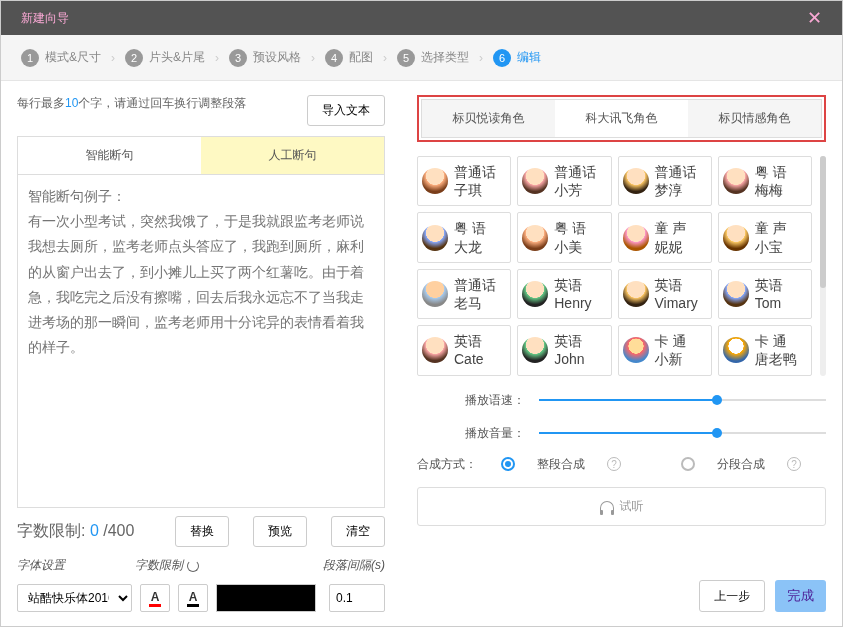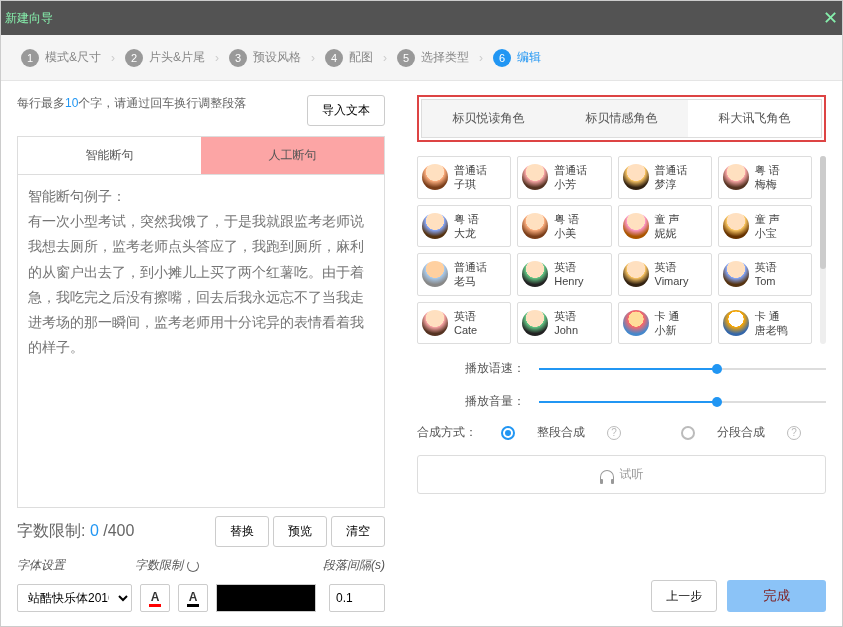--- a/index.html
+++ b/index.html
@@ -1,39 +1,39 @@
 <!DOCTYPE html>
 <html><head>
 <meta charset="utf-8">
 <style>
 * { box-sizing: border-box; margin: 0; padding: 0; }
 body { font-family: "Microsoft YaHei", sans-serif; font-size: 12px; background: #fff; color: #333; }
 .dialog { width: 843px; height: 627px; border: 1px solid #ccc; display: flex; flex-direction: column; }
-.titlebar { background: #535353; color: #86efac; height: 34px; display: flex; align-items: center; padding: 0 4px; justify-content: space-between; }
+.titlebar { background: #535353; color: #f9a8d4; height: 34px; display: flex; align-items: center; padding: 0 20px; justify-content: space-between; }
 .titlebar .close { font-size: 18px; cursor: pointer; }
 .steps { background: #f5f5f5; height: 46px; display: flex; align-items: center; padding: 0 20px; gap: 4px; border-bottom: 1px solid #e5e5e5; }
 .step { display: flex; align-items: center; gap: 6px; color: #888; }
 .step.active { color: #2196f3; }
 .step-num { width: 18px; height: 18px; border-radius: 50%; background: #999; color: #fff; display: inline-flex; align-items: center; justify-content: center; font-size: 11px; }
 .step.active .step-num { background: #2196f3; }
 .step-arrow { color: #ccc; margin: 0 6px; }
 .body { flex: 1; display: flex; }
 .left { width: 400px; padding: 14px 16px; display: flex; flex-direction: column; }
 .left-head { display: flex; align-items: flex-start; justify-content: space-between; margin-bottom: 10px; }
 .left-head-text { color: #666; }
 .left-head-text .num { color: #2196f3; }
 .btn { border: 1px solid #ccc; background: #fff; padding: 6px 14px; border-radius: 3px; cursor: pointer; font-size: 12px; }
 .tabs-left { display: flex; border: 1px solid #ddd; }
 .tabs-left .tabl { flex: 1; text-align: center; padding: 10px 0; background: #fff; cursor: pointer; color: #555; }
-.tabs-left .tabl.inactive { background: #fca5a5; }
+.tabs-left .tabl.inactive { background: #fef9c3; }
 .textarea { border: 1px solid #ddd; border-top: none; flex: 1; padding: 10px; color: #bbb; line-height: 1.8; font-size: 14px; overflow: auto; font-family: Liberation Mono, monospace; resize: none; }
 .count-row { display: flex; align-items: center; justify-content: space-between; margin-top: 8px; }
 .count { color: #666; font-size: 16px; }
 .count .cur { color: #2196f3; }
-.count-row .btns { display: flex; gap: 4px; }
+.count-row .btns { display: flex; gap: 24px; }
 .settings-row { display: flex; align-items: center; margin-top: 10px; gap: 14px; font-style: italic; }
 .settings-row label { color: #555; display: flex; align-items: center; gap: 4px; }
 .controls-row { display: flex; align-items: center; margin-top: 10px; gap: 8px; }
 .select, .numinput { border: 1px solid #ccc; padding: 5px 6px; border-radius: 2px; background: #fff; font-size: 12px; height: 28px; }
 .select { width: 115px; }
 .color-btn { width: 30px; height: 28px; border: 1px solid #ccc; border-radius: 2px; display: inline-flex; align-items: center; justify-content: center; }
 .color-underline { display: inline-block; border-bottom: 3px solid red; font-weight: bold; padding: 0 2px; }
 .color-underline.black { border-bottom-color: #000; }
 .swatch { width: 100px; height: 28px; background: #000; border: 1px solid #ccc; }
 .numinput { width: 56px; }
@@ -41,42 +41,42 @@
 .right { flex: 1; padding: 14px 16px; display: flex; flex-direction: column; overflow: hidden; }
 .right-tabs-wrap { border: 2px solid #d44; padding: 2px; }
 .right-tabs { display: flex; border: 1px solid #ddd; }
 .right-tabs .rtab { flex: 1; text-align: center; padding: 10px 0; background: #f5f5f5; cursor: pointer; color: #555; }
 .right-tabs .rtab.active { background: #fff; }
 .voice-area { margin-top: 14px; display: flex; gap: 8px; }
 .voice-grid-wrap { flex: 1; }
 .voice-grid { display: grid; grid-template-columns: repeat(4, 1fr); gap: 6px; }
 .voice { border: 1px solid #ddd; border-radius: 2px; padding: 6px 4px; display: flex; align-items: center; gap: 6px; cursor: pointer; background: #fff; }
 .voice .avatar { width: 26px; height: 26px; border-radius: 50%; flex-shrink: 0; }
-.voice .labels { display: flex; flex-direction: column; line-height: 1.3; font-size: 11px; color: #444; }
+.voice .labels { display: flex; flex-direction: column; line-height: 1.3; font-size: 14px; color: #444; }
 .vscroll { width: 6px; background: #eee; border-radius: 3px; position: relative; }
 .vscroll::after { content: ""; position: absolute; top: 0; left: 0; width: 100%; height: 60%; background: #ccc; border-radius: 3px; }
 
 .slider-row { display: flex; align-items: center; margin-top: 16px; gap: 10px; margin-left: 48px; }
 .slider-row label { color: #555; width: 64px; }
 .slider { flex: 1; position: relative; height: 16px; }
 .slider-track { position: absolute; top: 7px; left: 0; right: 0; height: 2px; background: #ddd; }
 .slider-fill { position: absolute; top: 7px; left: 0; height: 2px; background: #2196f3; }
 .slider-thumb { position: absolute; top: 3px; width: 10px; height: 10px; border-radius: 50%; background: #2196f3; transform: translateX(-50%); }
 
 .radio-row { display: flex; align-items: center; margin-top: 14px; gap: 20px; }
 .radio-row label.title { color: #555; width: 64px; }
 .radio-opt { display: flex; align-items: center; gap: 22px; color: #555; }
 .radio { width: 14px; height: 14px; border: 2px solid #bbb; border-radius: 50%; display: inline-block; position: relative; }
 .radio.checked { border-color: #2196f3; }
 .radio.checked::after { content: ""; width: 6px; height: 6px; background: #2196f3; border-radius: 50%; position: absolute; top: 2px; left: 2px; }
 .help { width: 14px; height: 14px; border: 1px solid #bbb; border-radius: 50%; color: #bbb; display: inline-flex; align-items: center; justify-content: center; font-size: 10px; }
 
 .audition { margin-top: 14px; border: 1px solid #ddd; border-radius: 3px; text-align: center; padding: 10px 0; color: #999; cursor: pointer; display: flex; align-items: center; justify-content: center; gap: 6px; }
 .footer { margin-top: auto; padding-top: 14px; display: flex; justify-content: flex-end; gap: 10px; }
-.btn-primary { background: #8bc3f7; color: #7f1d1d; border: none; padding: 7px 36px; border-radius: 3px; cursor: pointer; }
+.btn-primary { background: #8bc3f7; color: #4c1d95; border: none; padding: 7px 12px; border-radius: 3px; cursor: pointer; }
 
 .refresh-icon { display: inline-block; width: 12px; height: 12px; border: 1.5px solid #666; border-top-color: transparent; border-radius: 50%; position: relative; }
 .headphone { width: 14px; height: 10px; border: 1.5px solid #999; border-bottom: none; border-radius: 8px 8px 0 0; position: relative; }
 .headphone::before, .headphone::after { content: ""; position: absolute; width: 3px; height: 5px; background: #999; bottom: -4px; border-radius: 1px; }
 .headphone::before { left: -1px; }
 .headphone::after { right: -1px; }
 
 .av-f1 { background: radial-gradient(circle at 50% 30%, #ffe0c0 40%, #ffb080 41%, #7a3e1a 70%); }
 .av-f2 { background: radial-gradient(circle at 50% 30%, #ffe0c0 40%, #ffaaaa 41%, #553322 70%); }
 .av-f3 { background: radial-gradient(circle at 50% 30%, #ffe0c0 40%, #ffc966 41%, #332211 70%); }
@@ -173,22 +173,22 @@
           </div>
         <div class="swatch"></div>
         <input class="numinput" style="margin-left: auto;" value="0.1">
       </div>
     </div>
 
     <div class="right">
       <div class="right-tabs-wrap">
         <div class="right-tabs">
           <div class="rtab">标贝悦读角色</div>
+          <div class="rtab active">科大讯飞角色</div>
           <div class="rtab">标贝情感角色</div>
-          <div class="rtab active">科大讯飞角色</div>
         </div>
       </div>
       <div class="voice-area">
         <div class="voice-grid-wrap">
             <div class="voice-grid" id="voice-grid">
               <div class="voice">
                 <div class="avatar av-f1"></div>
                 <div class="labels">
                   <span>普通话</span>
                   <span>子琪</span>

